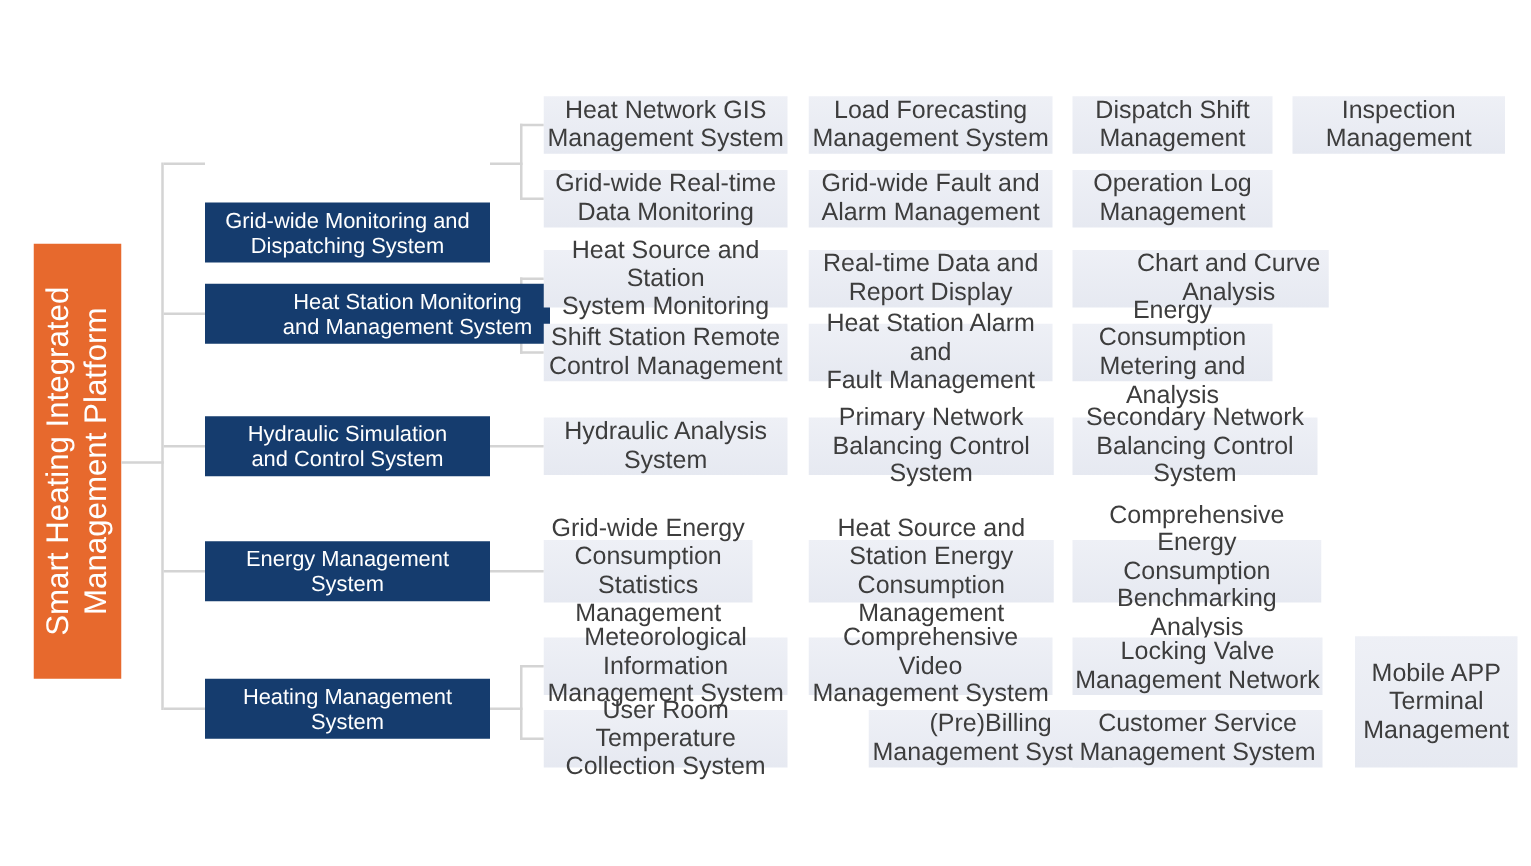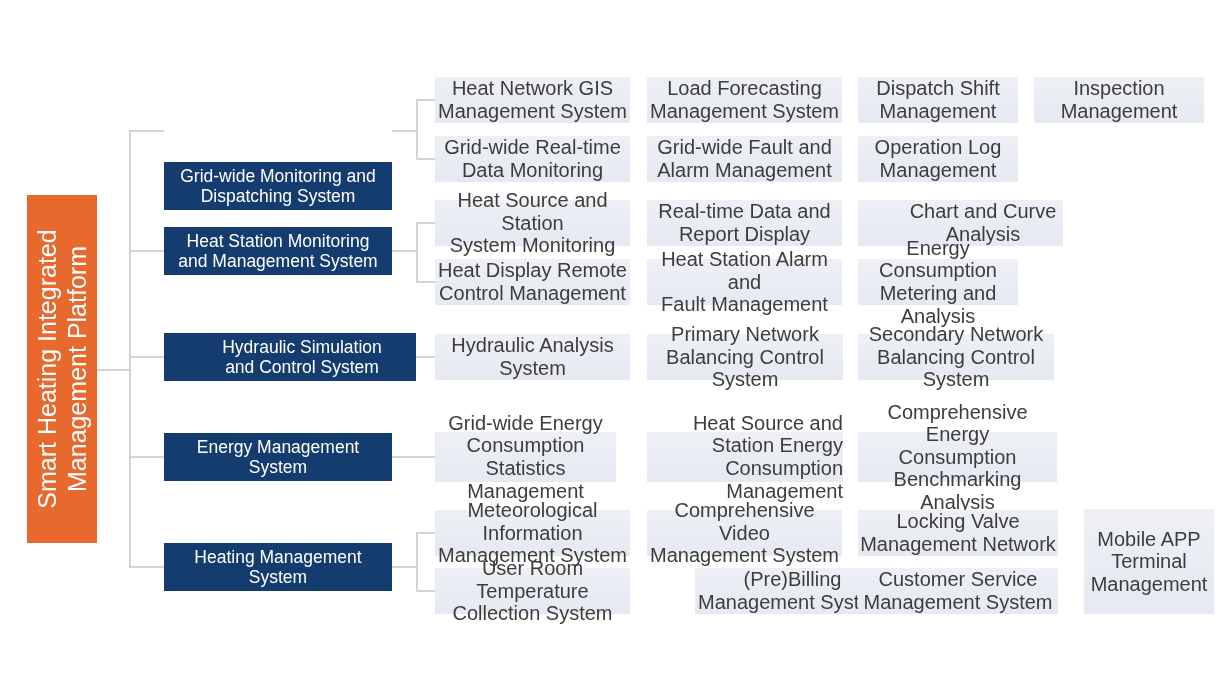--- a/index.html
+++ b/index.html
@@ -82,23 +82,23 @@
   <div class="hline" style="left:392px;top:356px;width:43px;"></div>
   <div class="hline" style="left:392px;top:456px;width:43px;"></div>
 
   <div class="hline" style="left:392px;top:566px;width:26px;"></div>
   <div class="vline" style="left:416px;top:532px;height:60px;"></div>
   <div class="hline" style="left:416px;top:532px;width:19px;"></div>
   <div class="hline" style="left:416px;top:590px;width:19px;"></div>
 
   <div class="branch" style="top:118px;margin-top:44px;">Grid-wide Monitoring and
 Dispatching System</div>
-  <div class="branch" style="top:227px;">Heat Station Monitoring
+  <div class="branch" style="top:227px;padding-left:48px;">Heat Station Monitoring
 and Management System</div>
-  <div class="branch" style="top:333px;padding-left:24px;">Hydraulic Simulation
+  <div class="branch" style="top:333px;">Hydraulic Simulation
 and Control System</div>
   <div class="branch" style="top:433px;">Energy Management
 System</div>
   <div class="branch" style="top:543px;">Heating Management
 System</div>
 
   <div class="leaf" style="left:435px;top:77px;width:195px;height:46px;">Heat Network GIS
 Management System</div>
   <div class="leaf" style="left:647px;top:77px;width:195px;height:46px;">Load Forecasting
 Management System</div>
@@ -112,37 +112,37 @@
 Alarm Management</div>
   <div class="leaf" style="left:858px;top:136px;width:160px;height:46px;">Operation Log
 Management</div>
 
   <div class="leaf" style="left:435px;top:200px;width:195px;height:46px;">Heat Source and Station
 System Monitoring</div>
   <div class="leaf" style="left:647px;top:200px;width:195px;height:46px;">Real-time Data and
 Report Display</div>
   <div class="leaf" style="left:858px;top:200px;width:160px;height:46px;padding-left:45px;">Chart and Curve
 Analysis</div>
-  <div class="leaf" style="left:435px;top:259px;width:195px;height:46px;">Heat Display Remote
+  <div class="leaf" style="left:435px;top:259px;width:195px;height:46px;">Shift Station Remote
 Control Management</div>
   <div class="leaf" style="left:647px;top:259px;width:195px;height:46px;">Heat Station Alarm and
 Fault Management</div>
   <div class="leaf" style="left:858px;top:259px;width:160px;height:46px;">Energy Consumption
 Metering and Analysis</div>
 
   <div class="leaf" style="left:435px;top:334px;width:195px;height:46px;">Hydraulic Analysis System</div>
   <div class="leaf" style="left:647px;top:334px;width:196px;height:46px;">Primary Network
 Balancing Control System</div>
   <div class="leaf" style="left:858px;top:334px;width:196px;height:46px;">Secondary Network
 Balancing Control System</div>
 
-  <div class="leaf" style="left:435px;top:432px;width:181px;height:50px;">Grid-wide Energy
+  <div class="leaf" style="left:435px;top:432px;width:167px;height:50px;">Grid-wide Energy
 Consumption
 Statistics Management</div>
-  <div class="leaf" style="left:647px;top:432px;width:196px;height:50px;text-align:right;">Heat Source and
+  <div class="leaf" style="left:647px;top:432px;width:196px;height:50px;">Heat Source and
 Station Energy
 Consumption Management</div>
   <div class="leaf" style="left:858px;top:432px;width:199px;height:50px;">Comprehensive Energy
 Consumption
 Benchmarking Analysis</div>
 
   <div class="leaf" style="left:435px;top:510px;width:195px;height:46px;">Meteorological Information
 Management System</div>
   <div class="leaf" style="left:647px;top:510px;width:195px;height:46px;">Comprehensive Video
 Management System</div>

